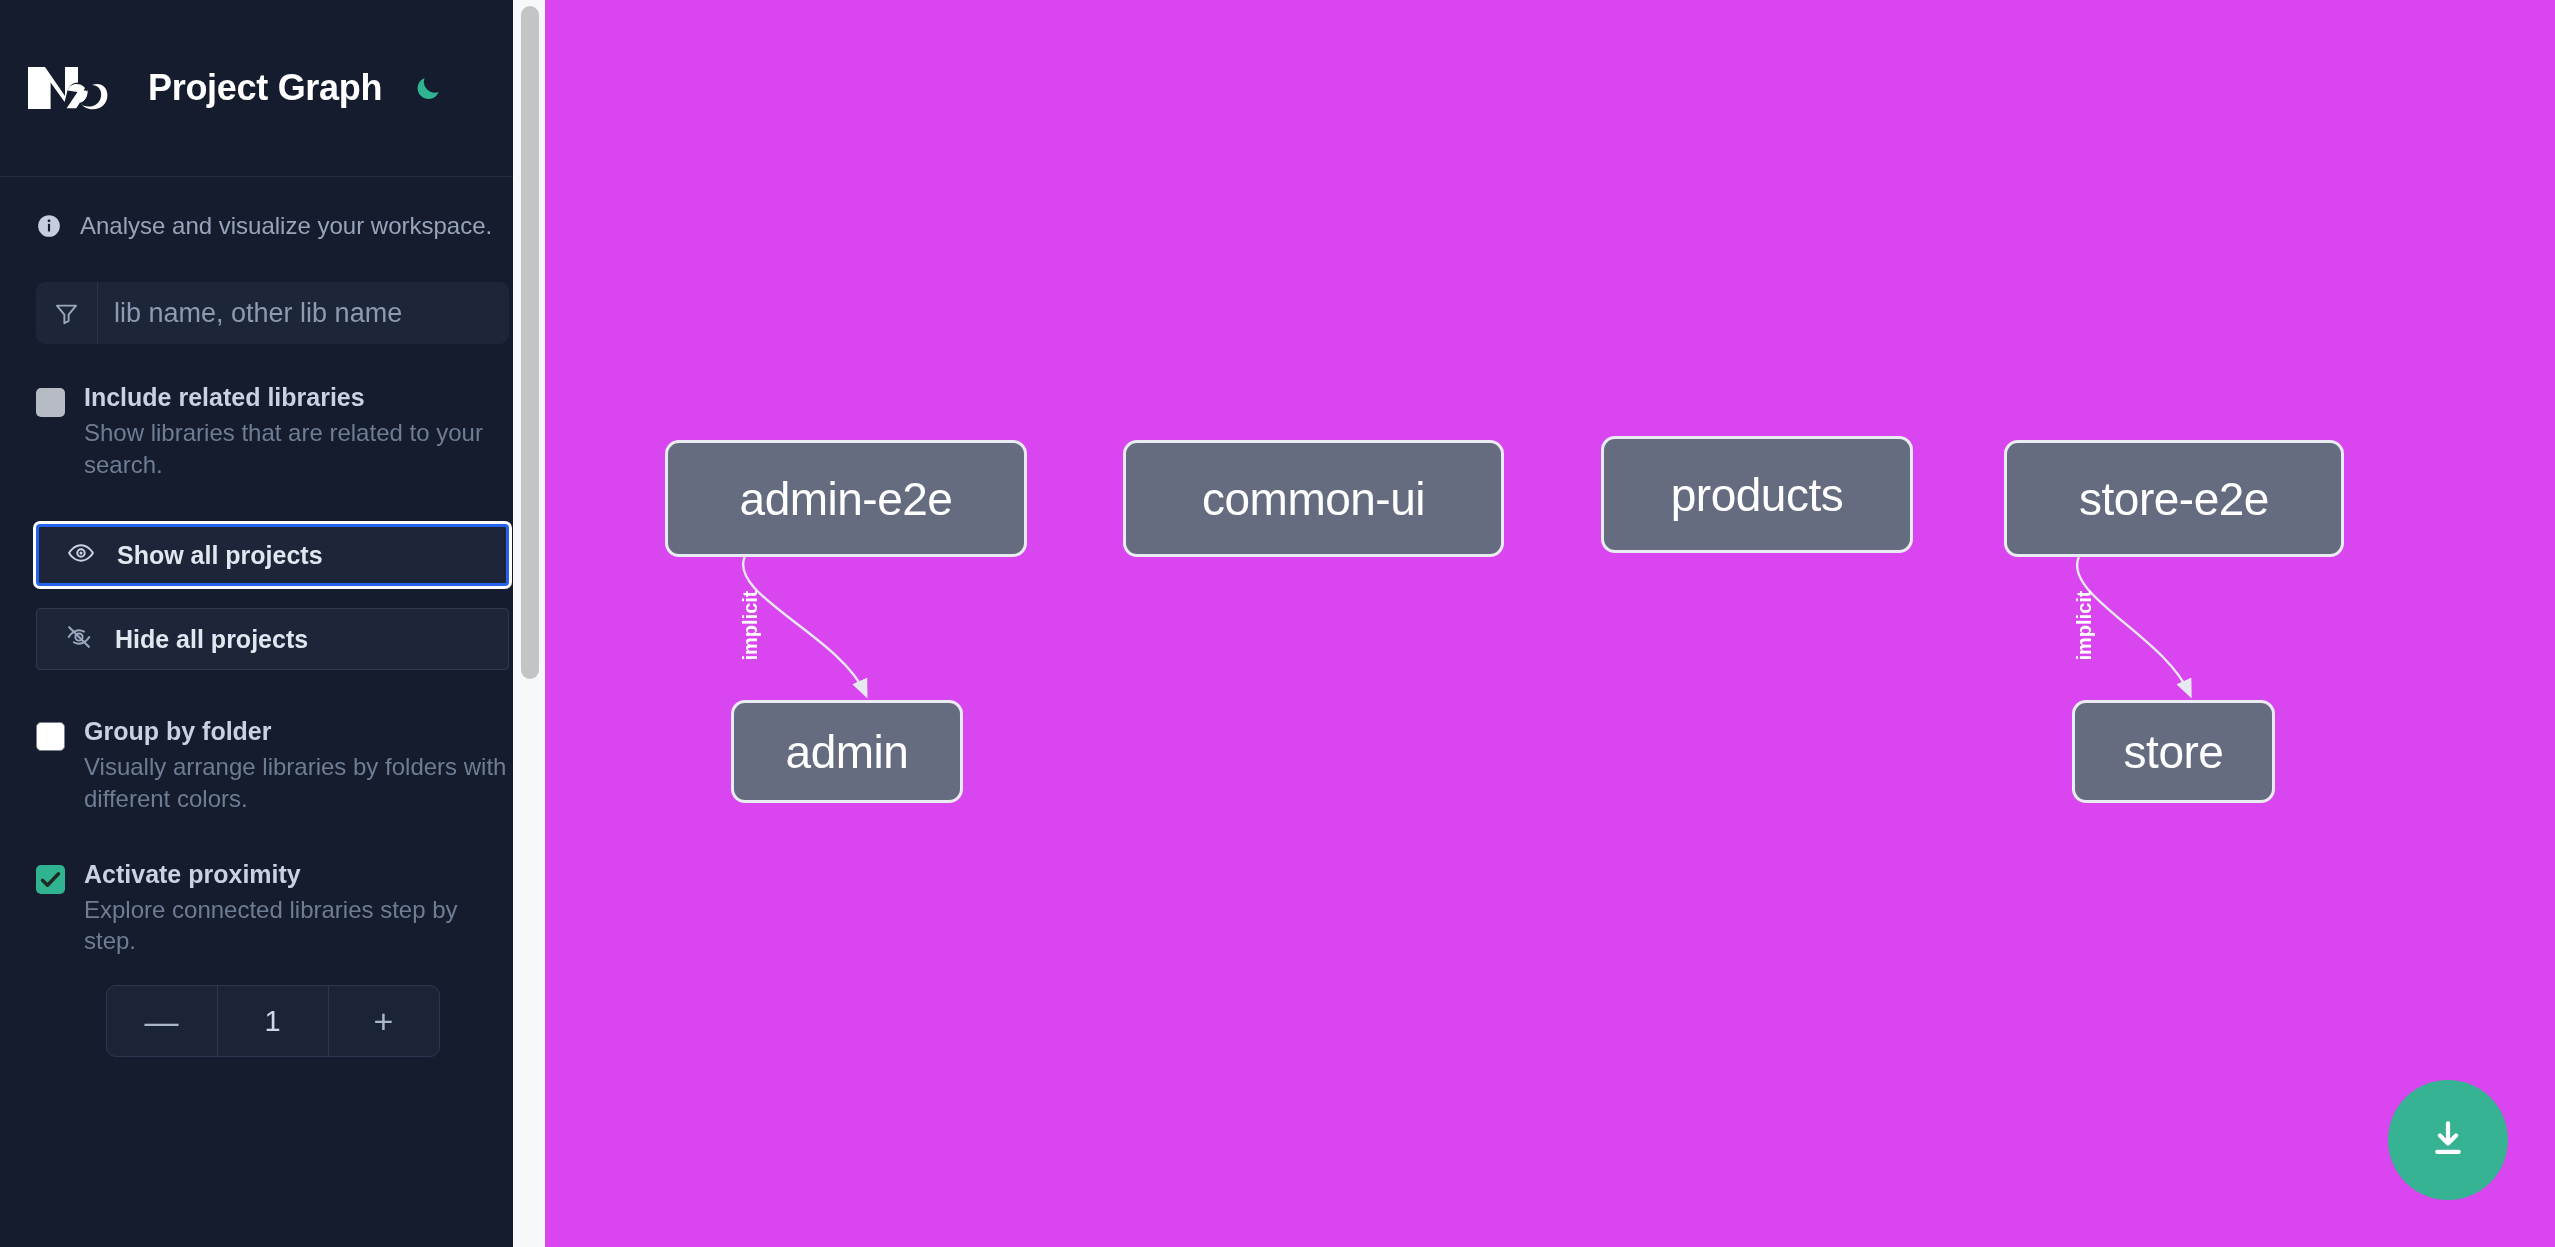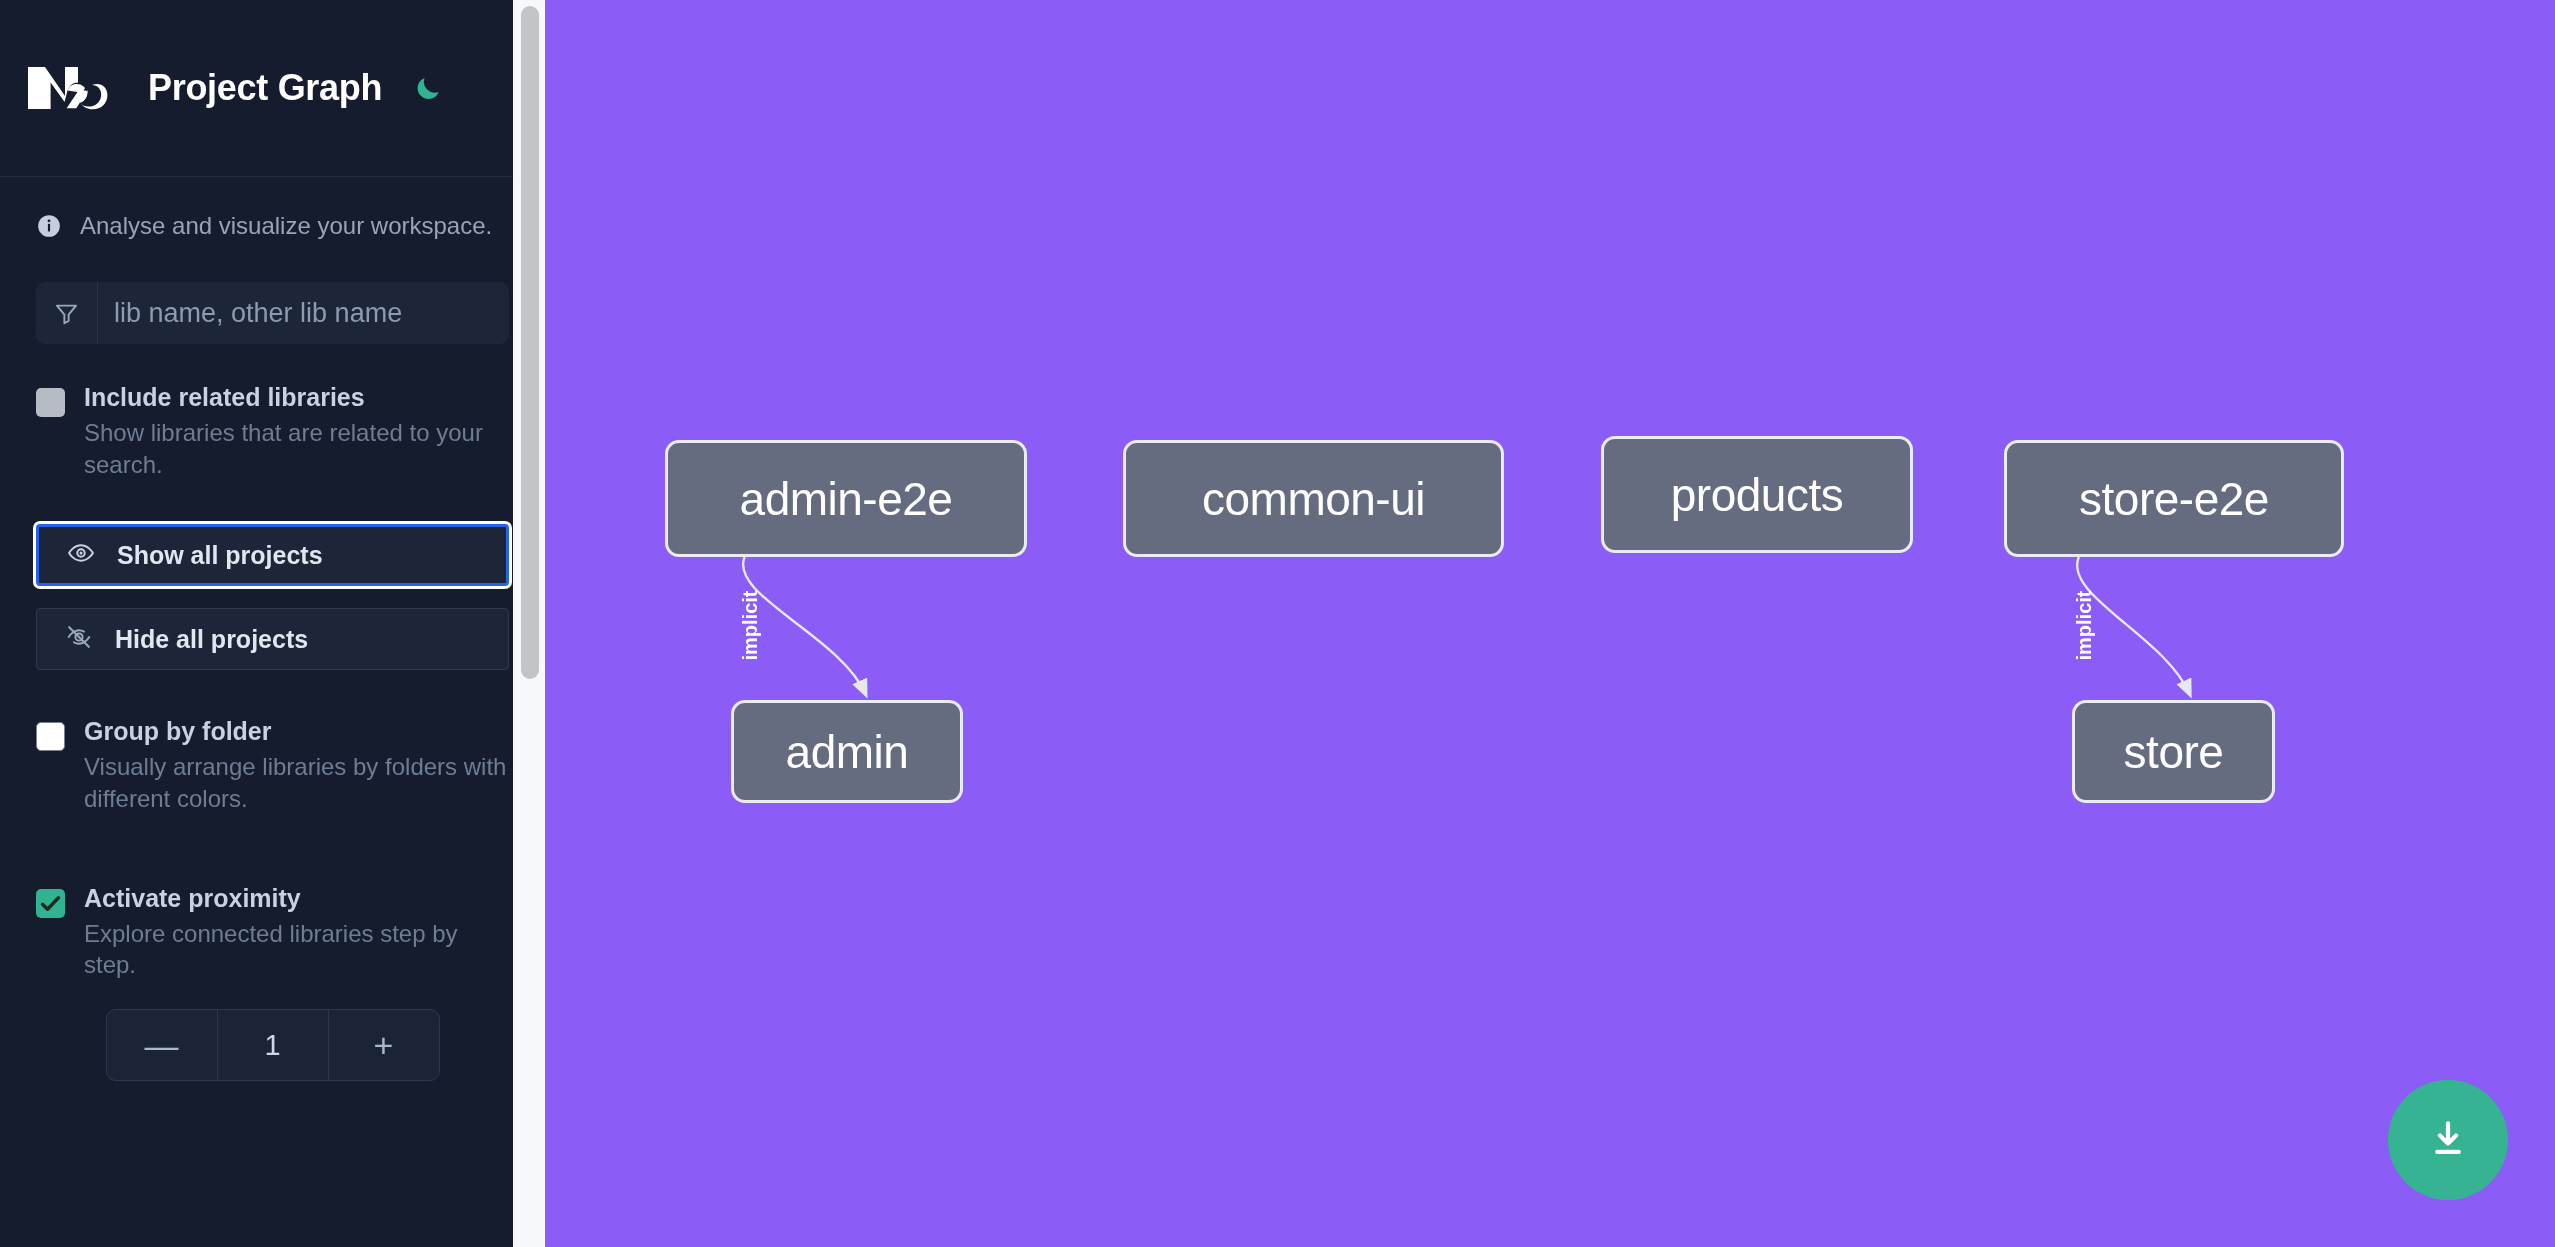--- a/index.html
+++ b/index.html
@@ -133,21 +133,21 @@
     position: absolute; left: 8px; top: 6px;
     width: 18px; height: 672px;
     background: #c3c4c6; border-radius: 9px;
     cursor: grab;
   }
 
   
   #canvas {
     position: relative;
     flex: 1 1 auto; height: 1247px;
-    background: #8b5cf6;
+    background: #d946ef;
     overflow: hidden;
   }
   .node {
     position: absolute;
     background: #656c7f;
     border: 3px solid #e9ecf2;
     border-radius: 14px;
     display: flex; align-items: center; justify-content: center;
     cursor: pointer;
   }
@@ -252,21 +252,21 @@
       </div>
 
       <div class="check-block" style="margin-top:46px;">
         <span class="cb unchecked"></span>
         <span class="cb-texts">
           <span class="cb-title" style="display:block">Group by folder</span>
           <span class="cb-desc" style="display:block">Visually arrange libraries by folders with different colors.</span>
         </span>
       </div>
 
-      <div class="check-block" style="margin-top:68px;">
+      <div class="check-block" style="margin-top:44px;">
         <span class="cb checked">
           <svg viewBox="0 0 23 23" width="23" height="23">
             <path d="M3.5 12.2l5 5 11-11.5" fill="none" stroke="#1e2a22" stroke-width="3.4" stroke-linecap="round" stroke-linejoin="round"></path>
           </svg>
         </span>
         <span class="cb-texts">
           <span class="cb-title" style="display:block">Activate proximity</span>
           <span class="cb-desc" style="display:block">Explore connected libraries step by step.</span>
         </span>
       </div>

